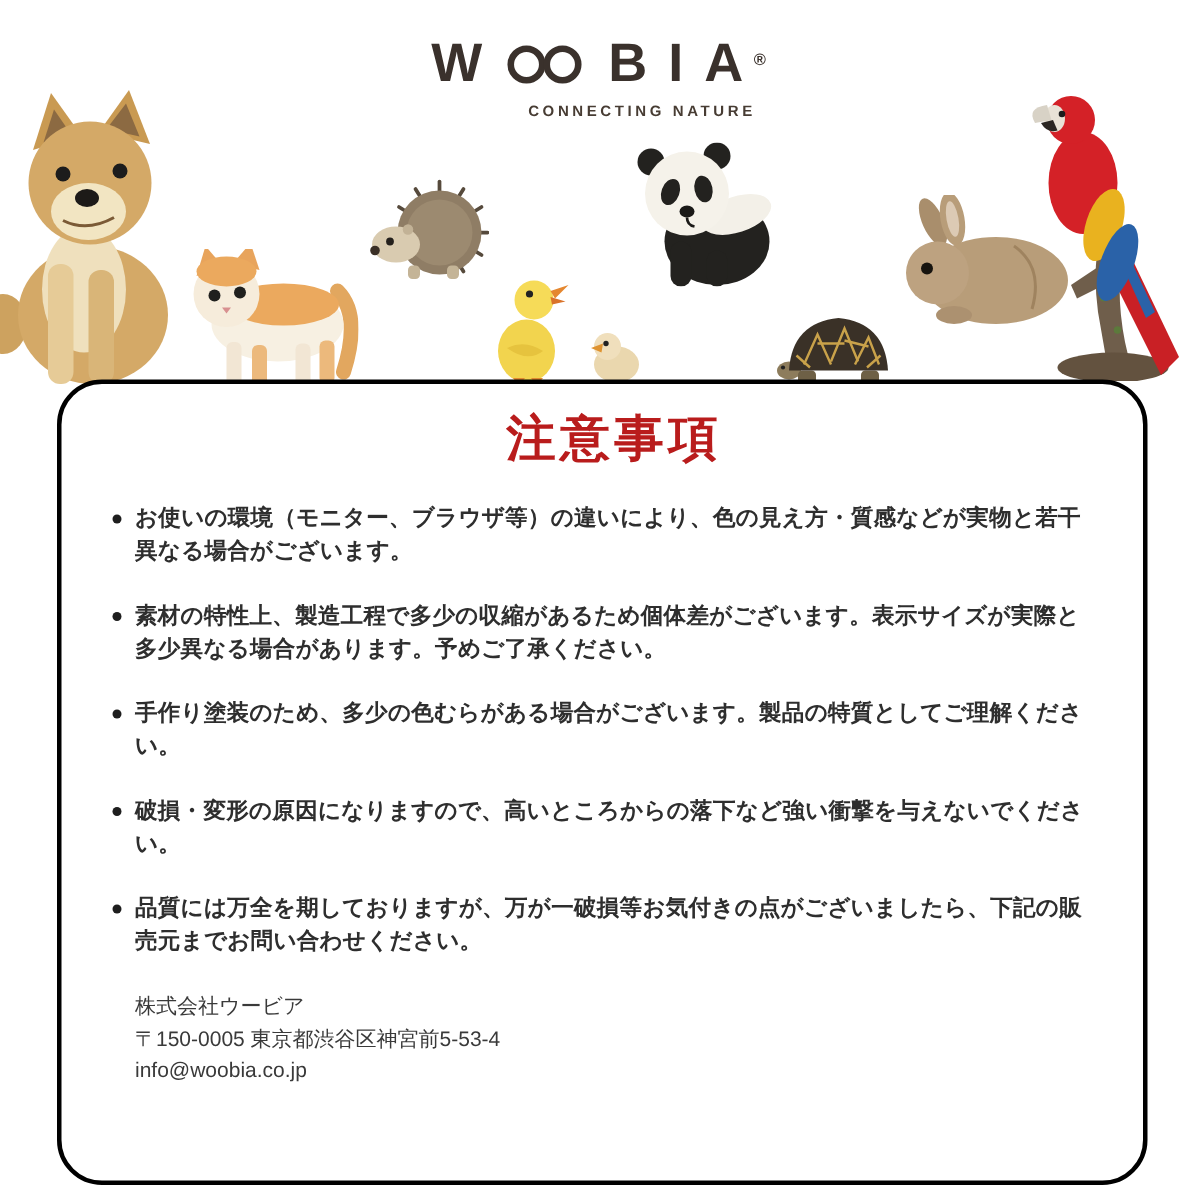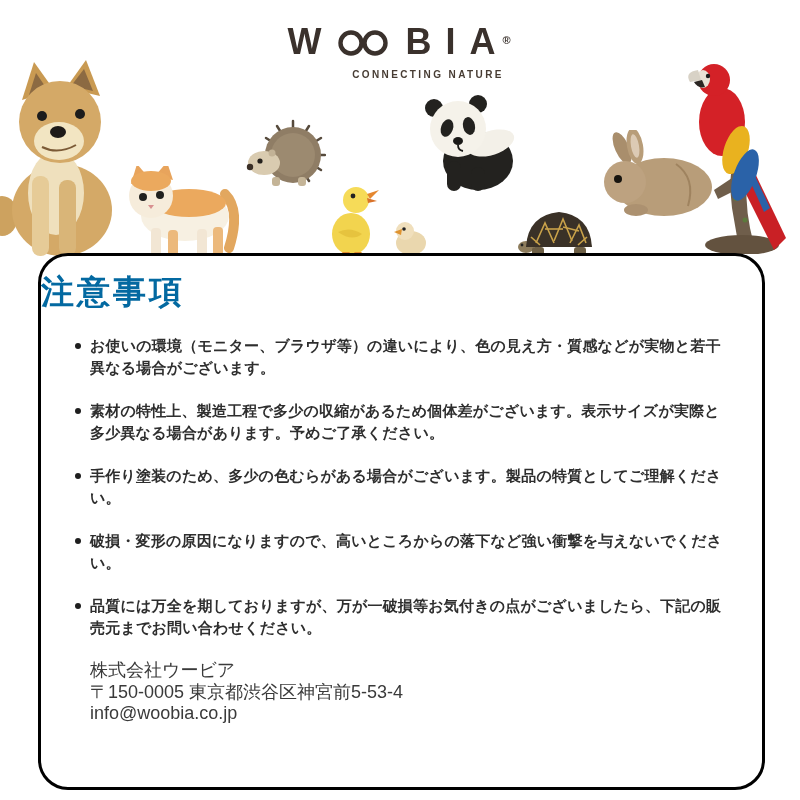--- a/index.html
+++ b/index.html
@@ -25,27 +25,27 @@
   .a-duck{left:330px;top:184px;}
   .a-chick{left:394px;top:220px;}
   .a-panda{left:421px;top:95px;}
   .a-turtle{left:518px;top:205px;}
   .a-rabbit{left:598px;top:130px;}
   .a-parrot{left:684px;top:58px;}
 
   
   .notice-box{position:absolute;left:38px;top:253px;width:727px;height:537px;background:#ffffff;
               border:3px solid #000;border-radius:30px;z-index:2;box-sizing:border-box;}
-  .notice-title{margin:14px 0 0 0;font-size:33px;font-weight:800;
-                letter-spacing:3px;color:#0369a1;}
+  .notice-title{margin:14px 0 0 0;text-align:center;font-size:33px;font-weight:800;
+                letter-spacing:3px;color:#b91c1c;padding-left:16px;}
   .notice-list{list-style:none;margin:20px 32px 0 33px;padding:0;}
   .notice-list li{position:relative;padding-left:16px;margin-bottom:21px;
                   font-size:15px;line-height:22px;font-weight:600;color:#2e2e2e;letter-spacing:.2px;}
   .dot{position:absolute;left:1px;top:8px;width:6px;height:6px;border-radius:50%;background:#1e1e1e;}
-  .company{margin:6px 0 0 49px;font-size:18px;line-height:21.5px;font-weight:400;color:#3a3a3a;}
+  .company{margin:6px 0 0 49px;font-size:14px;line-height:21.5px;font-weight:400;color:#3a3a3a;}
 </style>
 </head>
 <body>
 
 <div class="canvas">
 
   <header class="brand">
     <div class="logo-row">
       <span>W</span>
       <svg class="inf" width="56" height="30" viewBox="0 0 56 30">

